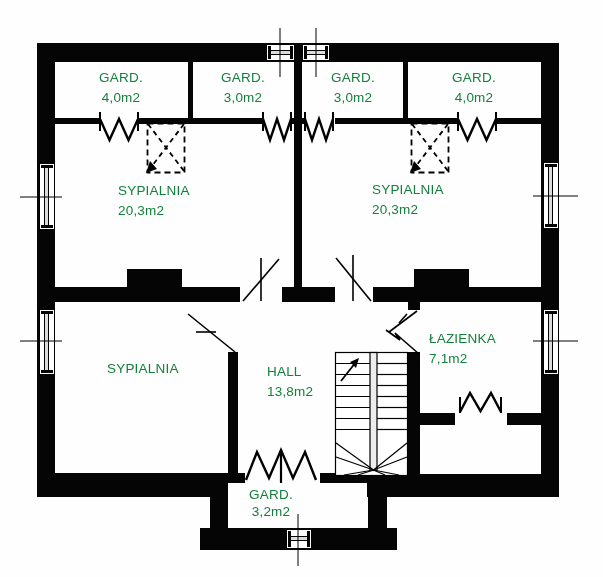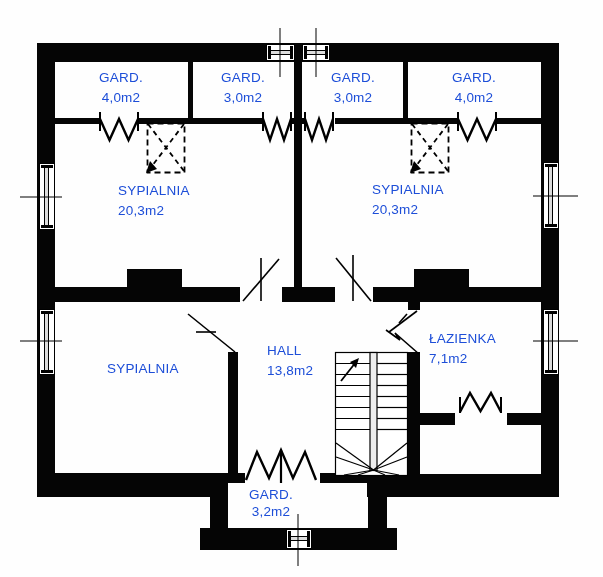--- a/index.html
+++ b/index.html
@@ -1,18 +1,18 @@
 <!DOCTYPE html>
 <html><head>
 <meta charset="utf-8">
 <style>
   html,body{margin:0;padding:0;background:#ffffff;}
   #plan{
     position:relative;width:603px;height:577px;background:#fefefe;overflow:hidden;
-    font-family:"Liberation Sans", sans-serif;color:#1d4ed8;
+    font-family:"Liberation Sans", sans-serif;color:#15803d;
   }
   .w{position:absolute;background:#050505;}
   .room-label{position:absolute;font-size:13.5px;line-height:20px;letter-spacing:.2px;white-space:nowrap;}
   .room-label span{display:block;}
   .ctr{text-align:center;}
   .window{position:absolute;background:#fff;border:1.5px solid #000;box-sizing:border-box;}
   .window .glaze{position:absolute;background:#dcdcdc;}
   .win-v .glaze{left:50%;width:3px;margin-left:-3px;top:3px;bottom:3px;border-left:1.5px solid #000;border-right:1.5px solid #000;}
   .win-h .glaze{top:50%;height:3px;margin-top:-3px;left:3px;right:3px;border-top:1.5px solid #000;border-bottom:1.5px solid #000;}
   .window .cap{position:absolute;background:#000;}
@@ -236,21 +236,21 @@
     <span>SYPIALNIA</span>
     <span>20,3m2</span>
   </div>
   <div class="room-label" style="left:372px;top:180px">
     <span>SYPIALNIA</span>
     <span>20,3m2</span>
   </div>
   <div class="room-label" style="left:107px;top:359px">
     <span>SYPIALNIA</span>
   </div>
-  <div class="room-label" style="left:267px;top:341px">
+  <div class="room-label" style="left:267px;top:362px">
     <span>HALL</span>
     <span>13,8m2</span>
   </div>
   <div class="room-label" style="left:429px;top:329px">
     <span>ŁAZIENKA</span>
     <span>7,1m2</span>
   </div>
   <div class="room-label ctr" style="left:231px;top:486px;width:80px;line-height:17px">
     <span>GARD.</span>
     <span>3,2m2</span>

